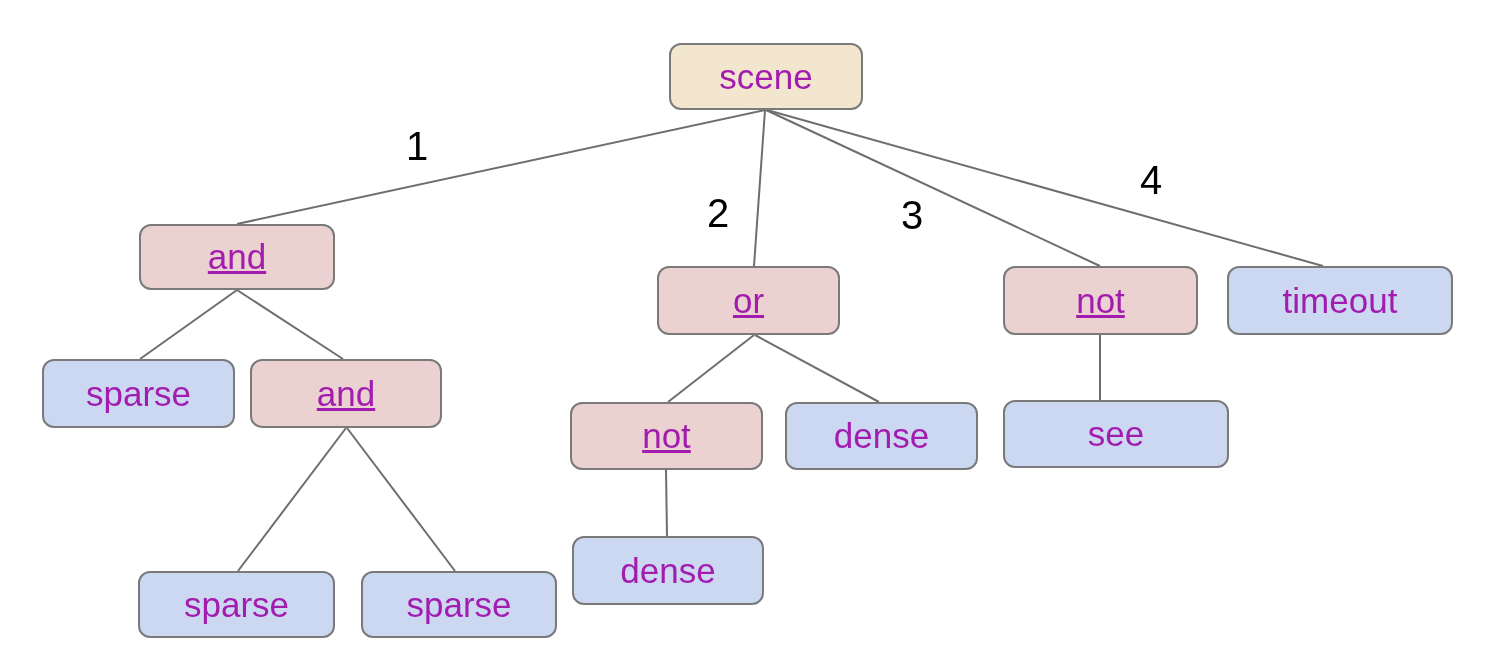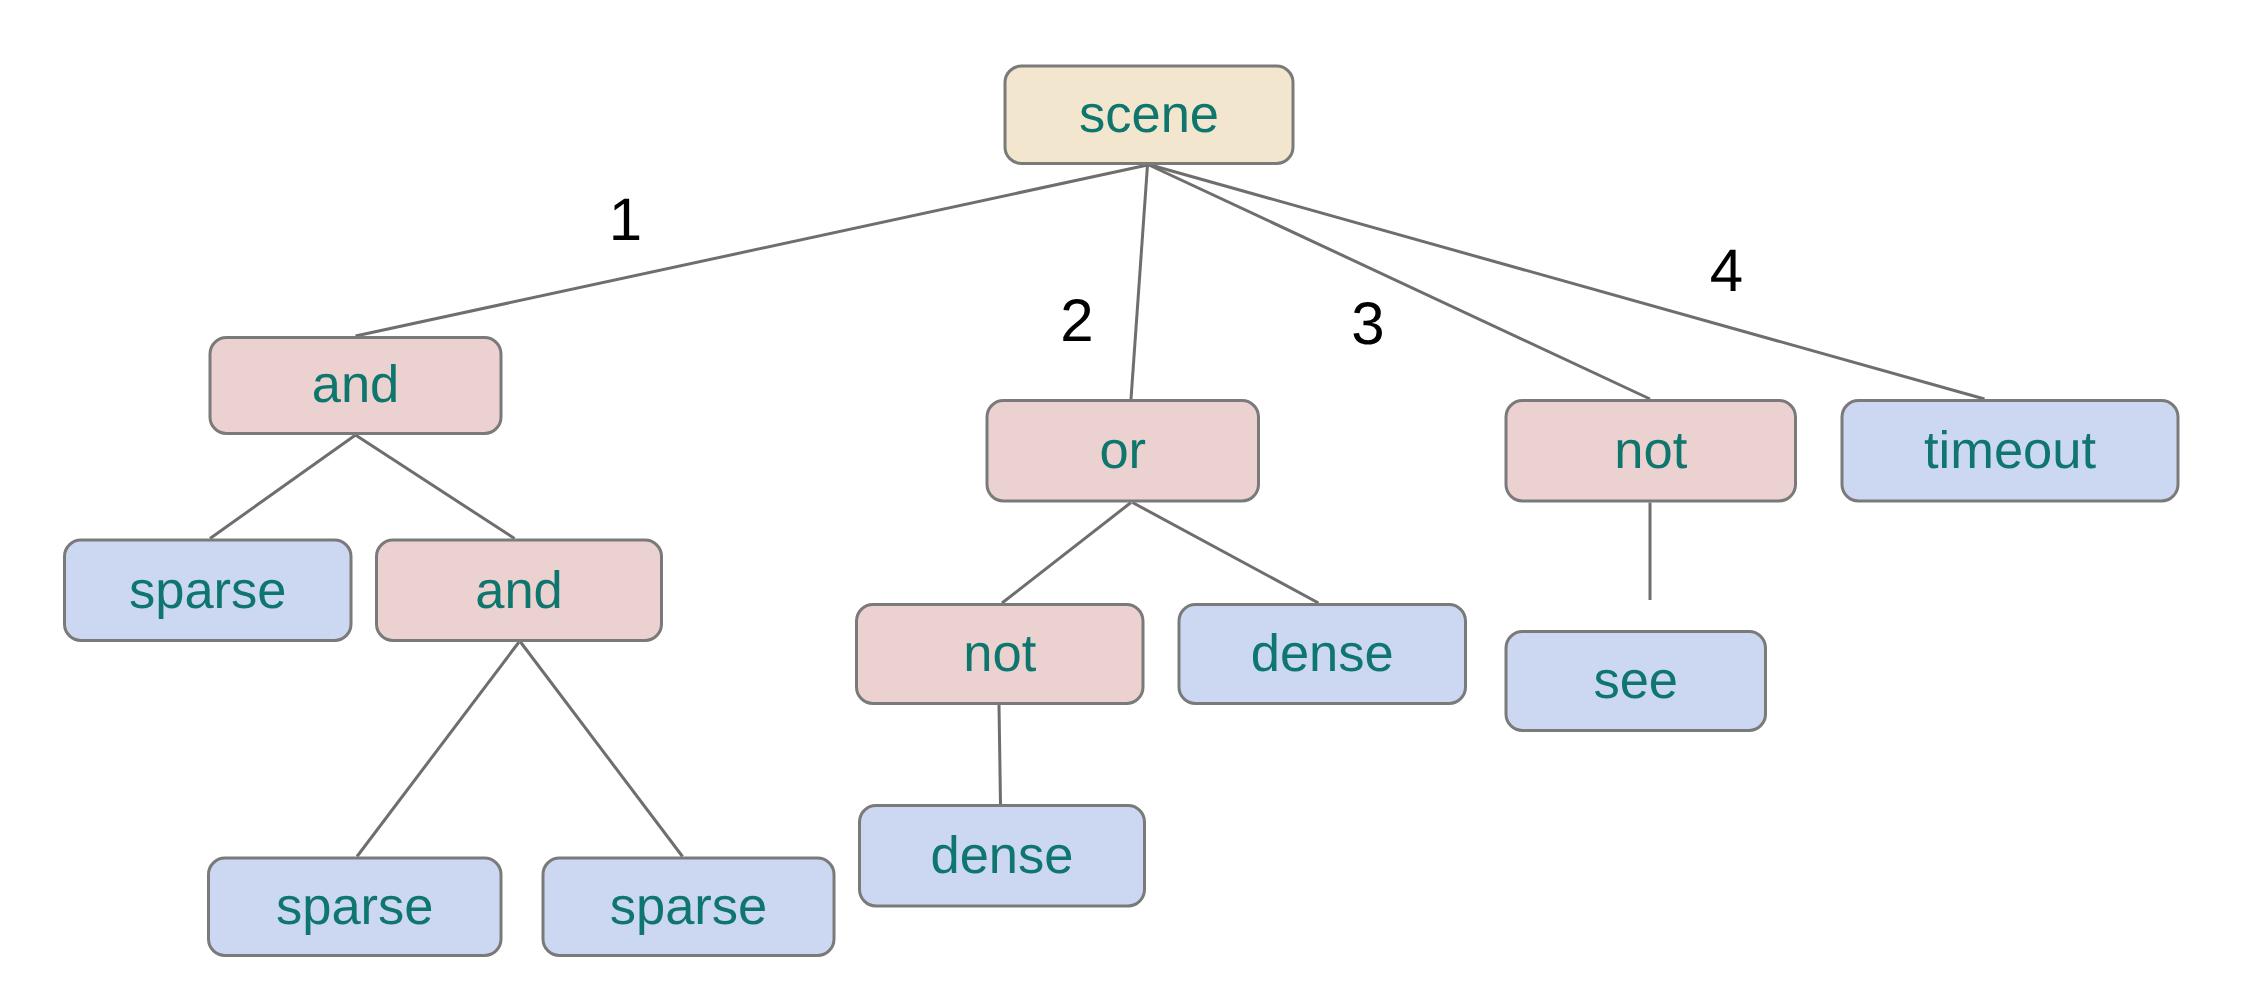--- a/index.html
+++ b/index.html
@@ -34,25 +34,25 @@
   }
   .node {
     position: absolute;
     box-sizing: border-box;
     display: flex;
     align-items: center;
     justify-content: center;
     border: 2px solid var(--border-color, #7a7a7a);
     border-radius: 12px;
     font-size: 35px;
-    color: #0f766e;
+    color: #a21caf;
     white-space: nowrap;
   }
   .node.root     { background: var(--root-fill, #f3e6ce); }
-  .node.operator { background: var(--operator-fill, #ebd1d0); }
+  .node.operator { background: var(--operator-fill, #ebd1d0); text-decoration: underline; }
   .node.leaf     { background: var(--leaf-fill, #ccd8f2); }
 </style>
 </head>
 <body>
 
 <div id="canvas">
   <svg id="edges-svg" viewBox="0 0 1495 662" xmlns="http://www.w3.org/2000/svg">
       <line x1="765" y1="110" x2="237" y2="224"></line>
       <text x="417" y="160">1</text>
       <line x1="765" y1="110" x2="754" y2="266"></line>
@@ -73,18 +73,18 @@
   <div id="nodes-layer">
       <div class="node root" style="left: 669px; top: 43px; width: 194px; height: 67px;">scene</div>
       <div class="node operator" style="left: 139px; top: 224px; width: 196px; height: 66px;">and</div>
       <div class="node operator" style="left: 657px; top: 266px; width: 183px; height: 69px;">or</div>
       <div class="node operator" style="left: 1003px; top: 266px; width: 195px; height: 69px;">not</div>
       <div class="node leaf" style="left: 1227px; top: 266px; width: 226px; height: 69px;">timeout</div>
       <div class="node leaf" style="left: 42px; top: 359px; width: 193px; height: 69px;">sparse</div>
       <div class="node operator" style="left: 250px; top: 359px; width: 192px; height: 69px;">and</div>
       <div class="node operator" style="left: 570px; top: 402px; width: 193px; height: 68px;">not</div>
       <div class="node leaf" style="left: 785px; top: 402px; width: 193px; height: 68px;">dense</div>
-      <div class="node leaf" style="left: 1003px; top: 400px; width: 175px; height: 68px; margin-top: 20px;">see</div>
+      <div class="node leaf" style="left: 1003px; top: 400px; width: 226px; height: 68px;">see</div>
       <div class="node leaf" style="left: 138px; top: 571px; width: 197px; height: 67px;">sparse</div>
       <div class="node leaf" style="left: 361px; top: 571px; width: 196px; height: 67px;">sparse</div>
       <div class="node leaf" style="left: 572px; top: 536px; width: 192px; height: 69px;">dense</div>
     </div>
 </div>
 
 </body></html>

